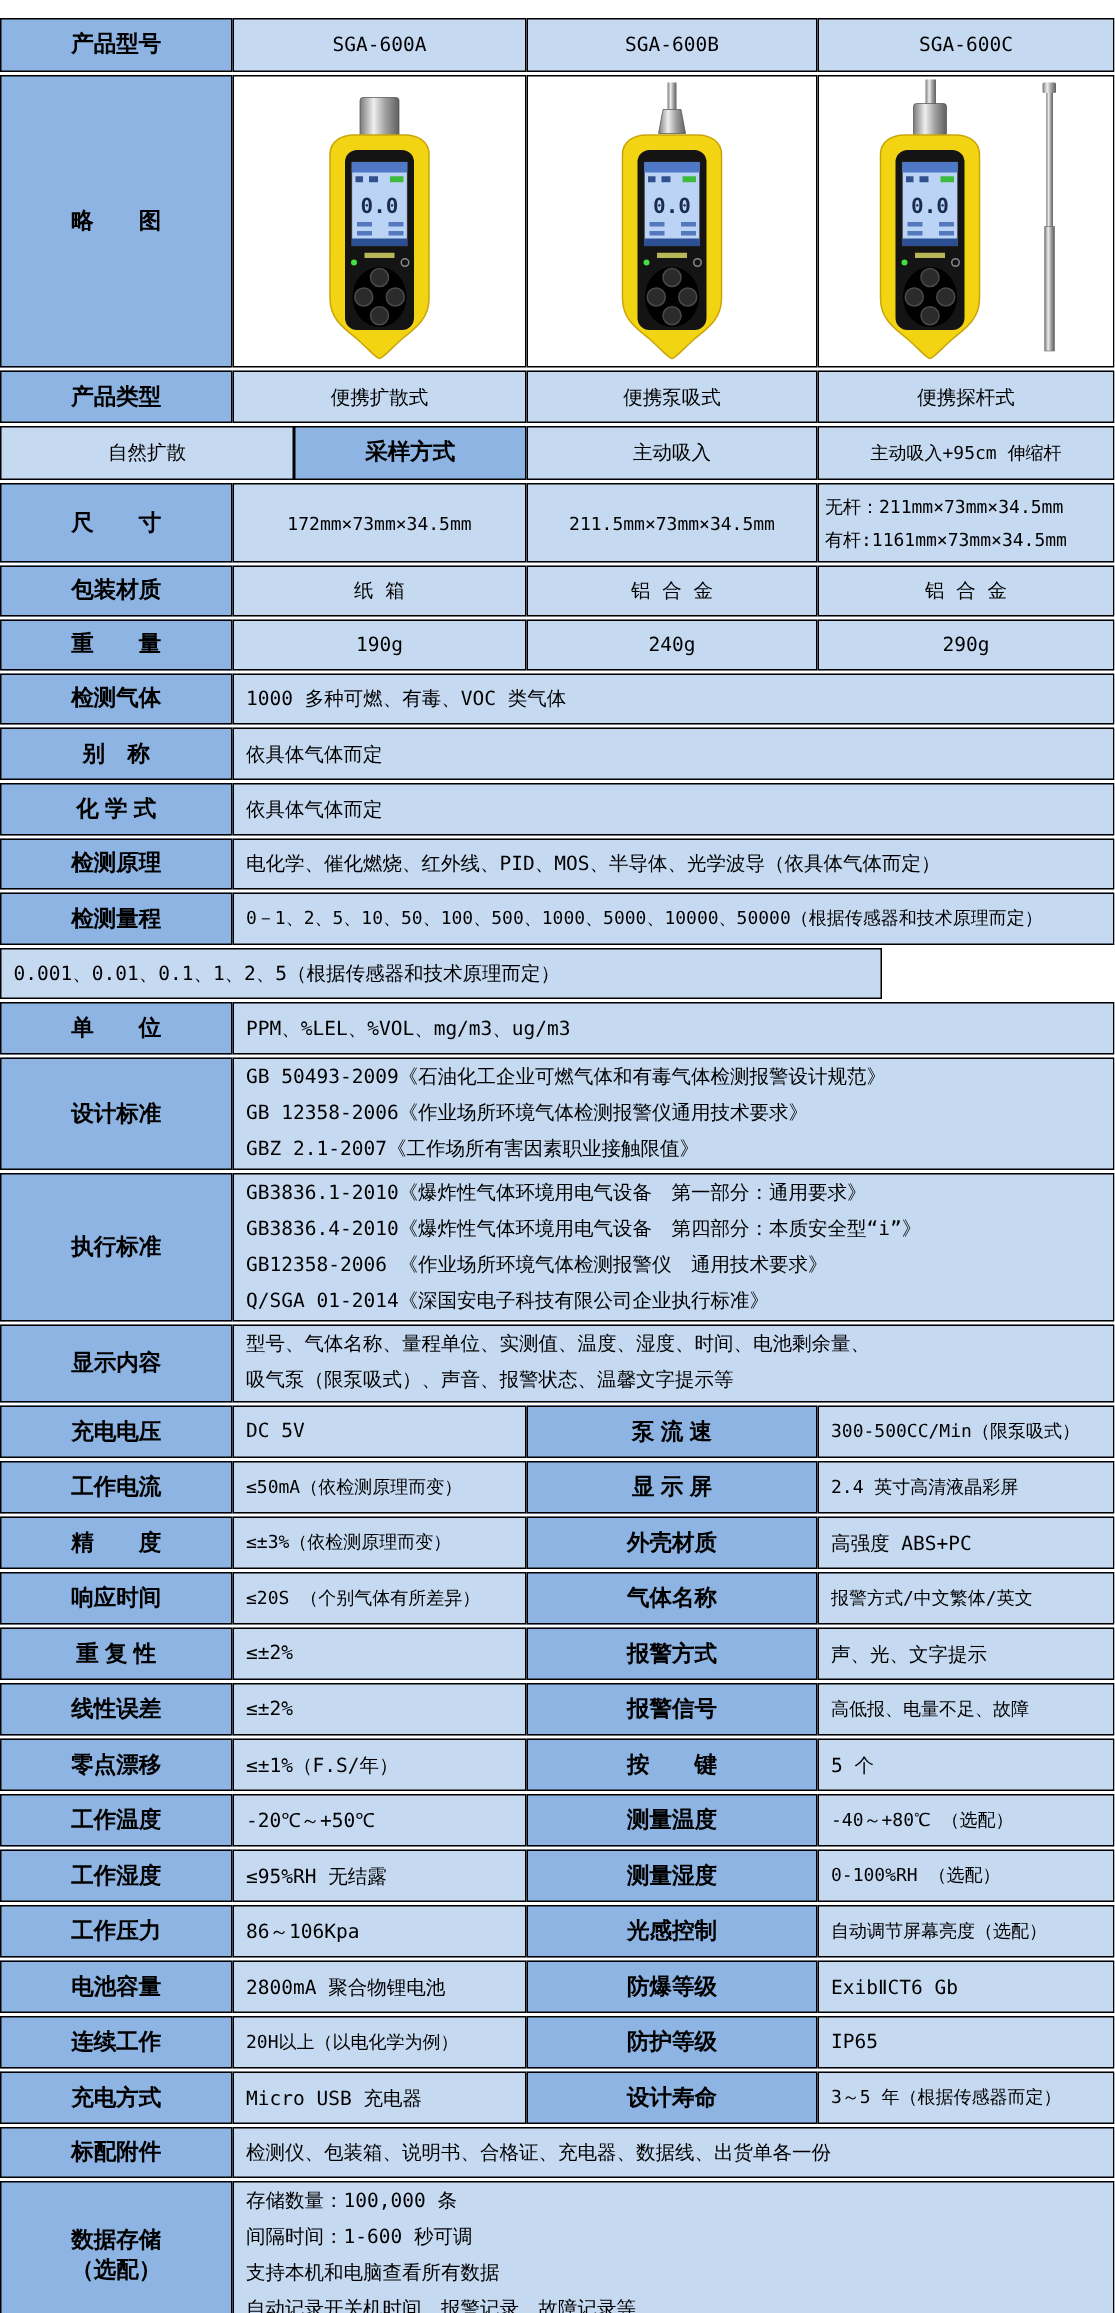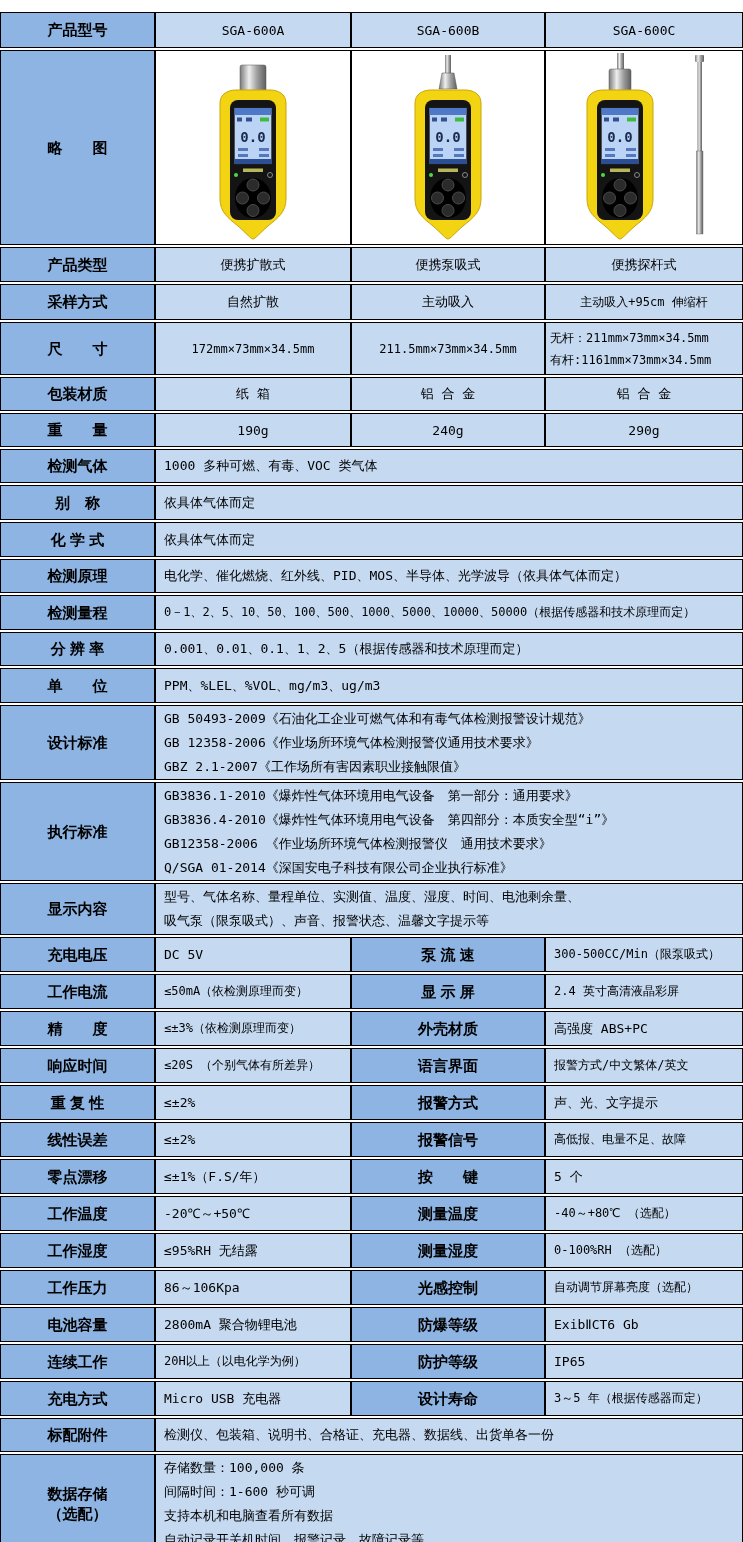--- a/index.html
+++ b/index.html
@@ -154,22 +154,22 @@
     </div>
   </div>
 
   <div class="row" style="height:35px">
     <div class="cell lab">产品类型</div>
     <div class="cell val ctr w1">便携扩散式</div>
     <div class="cell val ctr w2">便携泵吸式</div>
     <div class="cell val ctr w3">便携探杆式</div>
   </div>
   <div class="row" style="height:36px">
+    <div class="cell val ctr w1">自然扩散</div>
     <div class="cell lab">采样方式</div>
-    <div class="cell val ctr w1">自然扩散</div>
     <div class="cell val ctr w2">主动吸入</div>
     <div class="cell val ctr w3 sm">主动吸入+95cm 伸缩杆</div>
   </div>
   <div class="row" style="height:53px">
     <div class="cell lab">尺　　寸</div>
     <div class="cell val ctr w1 sm">172mm×73mm×34.5mm</div>
     <div class="cell val ctr w2 sm">211.5mm×73mm×34.5mm</div>
     <div class="cell val left w3 sm" style="line-height:22px;padding:0 4px">无杆：211mm×73mm×34.5mm
 有杆:1161mm×73mm×34.5mm</div>
   </div>
@@ -200,21 +200,20 @@
   </div>
   <div class="row" style="height:34px">
     <div class="cell lab">检测原理</div>
     <div class="cell val wf">电化学、催化燃烧、红外线、PID、MOS、半导体、光学波导（依具体气体而定）</div>
   </div>
   <div class="row" style="height:35px">
     <div class="cell lab">检测量程</div>
     <div class="cell val wf sm" style="white-space:nowrap">0－1、2、5、10、50、100、500、1000、5000、10000、50000（根据传感器和技术原理而定）</div>
   </div>
   <div class="row" style="height:34px">
-    <div class="cell lab">分 辨 率</div>
     <div class="cell val wf">0.001、0.01、0.1、1、2、5（根据传感器和技术原理而定）</div>
   </div>
   <div class="row" style="height:35px">
     <div class="cell lab">单　　位</div>
     <div class="cell val wf">PPM、%LEL、%VOL、mg/m3、ug/m3</div>
   </div>
   <div class="row" style="height:75px">
     <div class="cell lab">设计标准</div>
     <div class="cell val wf ml">GB 50493-2009《石油化工企业可燃气体和有毒气体检测报警设计规范》
 GB 12358-2006《作业场所环境气体检测报警仪通用技术要求》
@@ -247,21 +246,21 @@
   </div>
   <div class="row" style="height:35px">
     <div class="cell lab">精　　度</div>
     <div class="cell val w1 sm">≤±3%（依检测原理而变）</div>
     <div class="cell lab2">外壳材质</div>
     <div class="cell val w3">高强度 ABS+PC</div>
   </div>
   <div class="row" style="height:35px">
     <div class="cell lab">响应时间</div>
     <div class="cell val w1 sm">≤20S （个别气体有所差异）</div>
-    <div class="cell lab2">语言界面</div>
+    <div class="cell lab2">气体名称</div>
     <div class="cell val w3 sm">报警方式/中文繁体/英文</div>
   </div>
   <div class="row" style="height:35px">
     <div class="cell lab">重 复 性</div>
     <div class="cell val w1">≤±2%</div>
     <div class="cell lab2">报警方式</div>
     <div class="cell val w3">声、光、文字提示</div>
   </div>
   <div class="row" style="height:35px">
     <div class="cell lab">线性误差</div>

